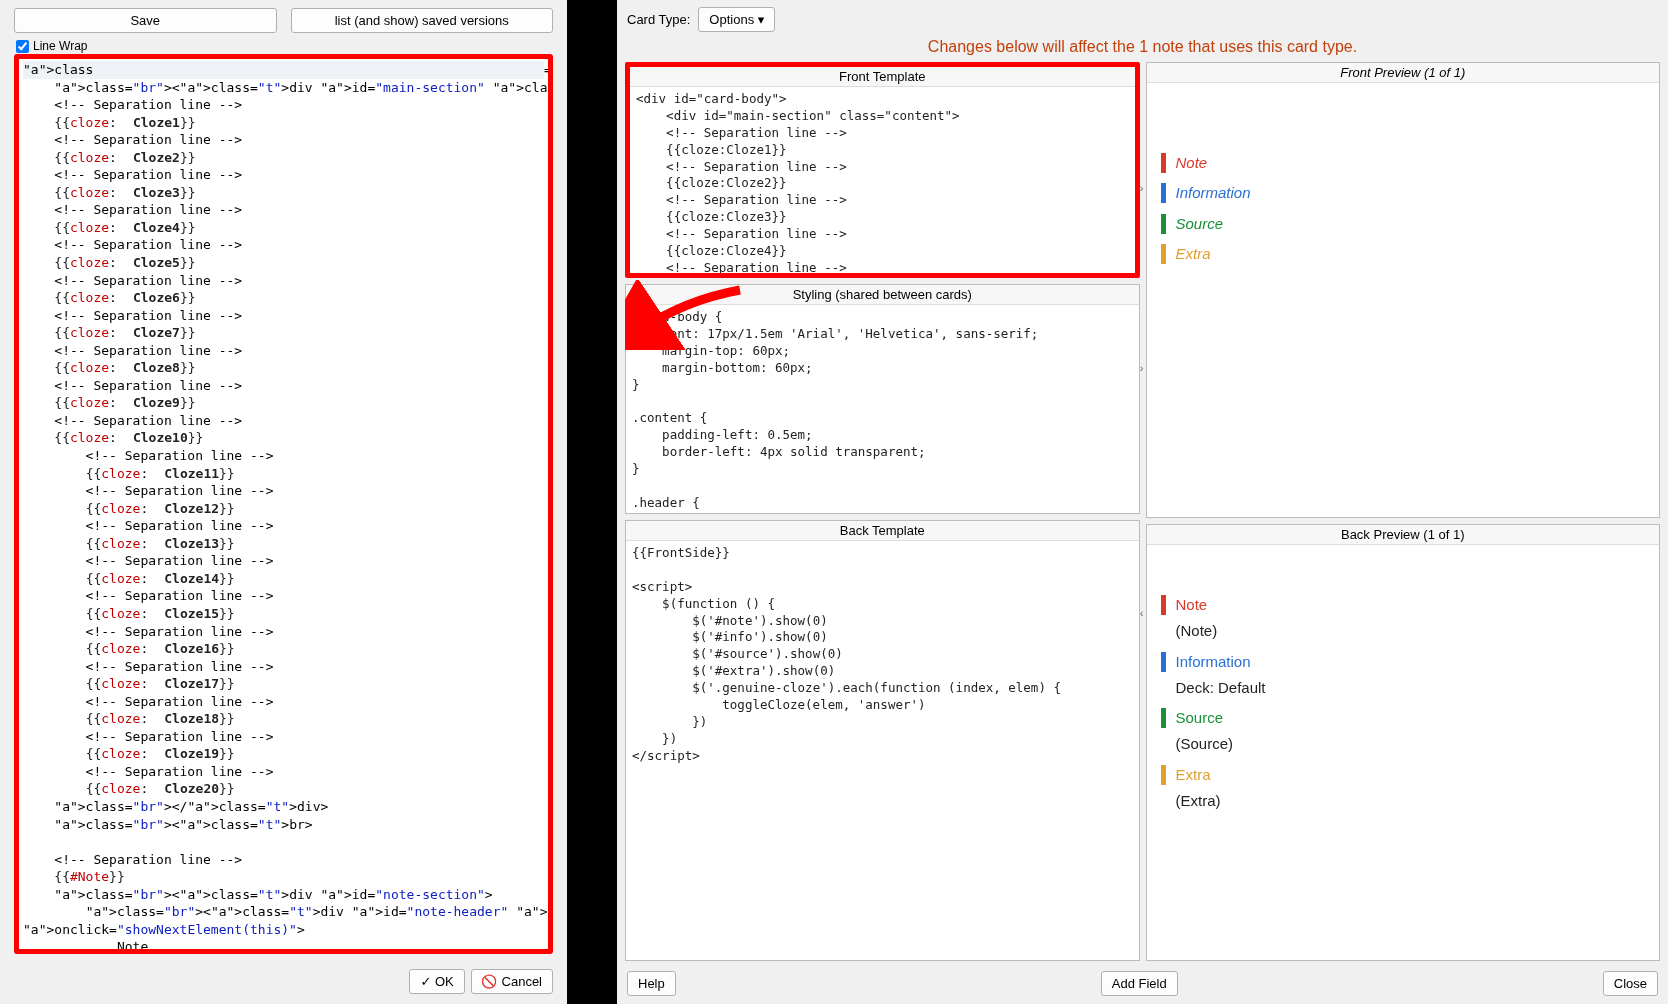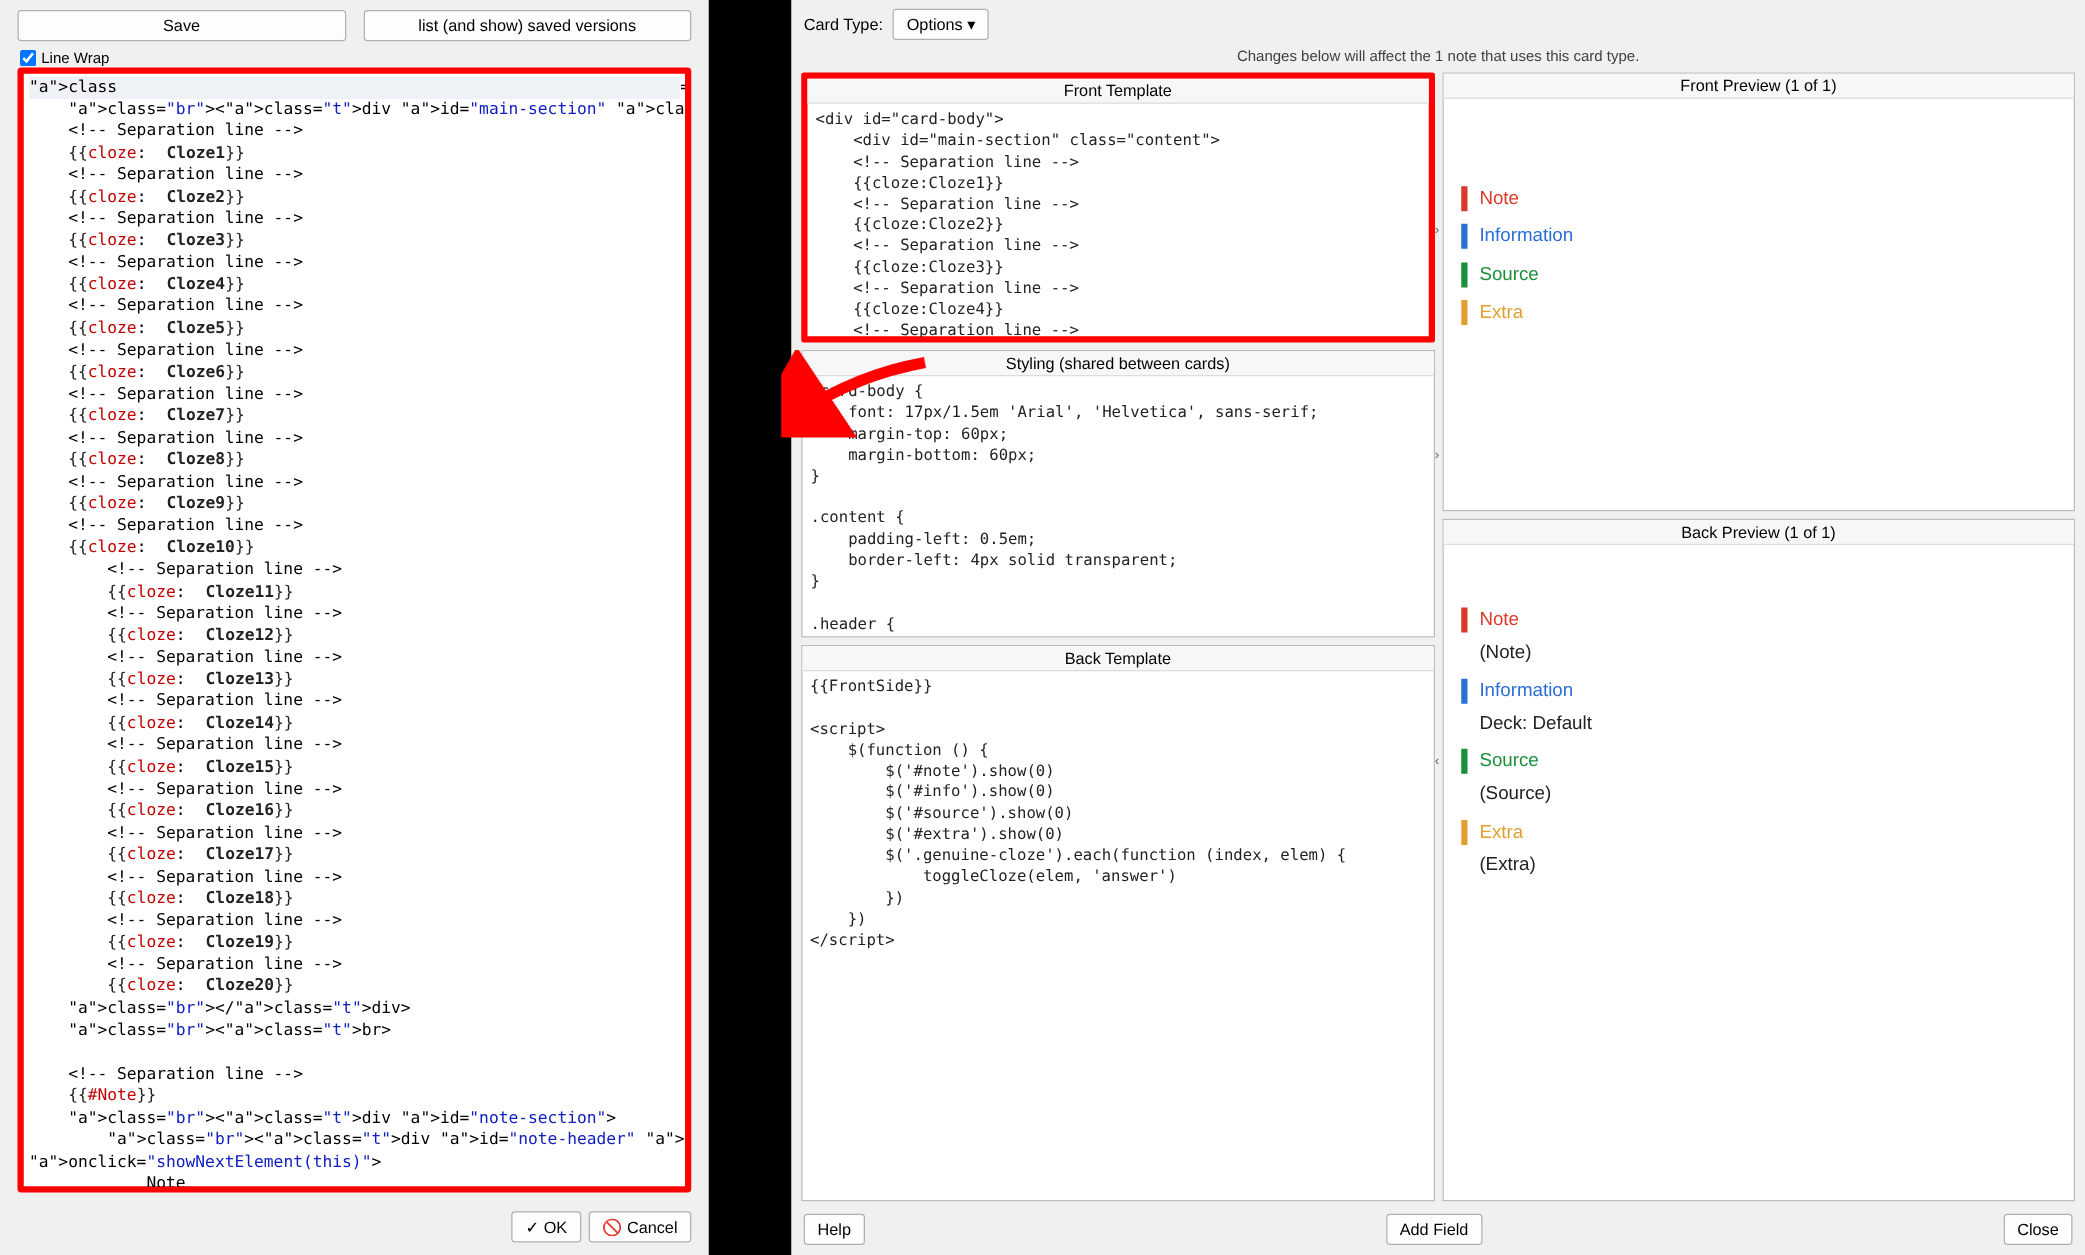--- a/index.html
+++ b/index.html
@@ -8,21 +8,21 @@
     font-family: Arial, Helvetica, sans-serif;
     font-size: 13px;
     background: #000;
     display: flex;
     width: 1668px;
     height: 1004px;
     overflow: hidden;
   }
   .pane-left { width: 567px; background: #f0f0f0; position: relative; padding: 4px; }
   .gap { width: 50px; background: #000; }
-  .pane-right { flex: 1; background: #f0f0f0; position: relative; padding: 4px; display: flex; flex-direction: column; margin-left: 16px; }
+  .pane-right { flex: 1; background: #f0f0f0; position: relative; padding: 4px; display: flex; flex-direction: column; }
 
   .btn {
     background: #fdfdfd;
     border: 1px solid #b0b0b0;
     border-radius: 3px;
     padding: 4px 10px;
     font-size: 13px;
     cursor: pointer;
   }
 
@@ -58,37 +58,37 @@
   .bottom-row-left { position:absolute; right:14px; bottom:10px; display:flex; gap:6px; }
 
   
   .right-header { display:flex; align-items:center; gap:8px; padding:3px 6px 2px; }
   .right-header label { font-size:13px; }
   .card-type-combo {
     flex:1; background:#f6f6f6; border:1px solid #c4c4c4; border-radius:3px;
     padding:3px 8px; color:#8a8a8a; font-size:13px; position:relative;
     display:flex; align-items:center; justify-content:space-between;
   }
-  .changes-note { text-align:center; font-size:12px; padding:4px 0 6px; color:#404040;}
+  .changes-note { text-align:center; font-size:16px; padding:4px 0 6px; color:#c2410c;}
 
   .right-main { flex:1; display:flex; gap:6px; padding:0 4px 4px; min-height:0; }
   .col-templates { flex:1; display:flex; flex-direction:column; gap:6px; min-width:0; }
   .col-previews { flex:1; display:flex; flex-direction:column; gap:6px; min-width:0; }
 
   .panel { border:1px solid #bcbcbc; background:#fff; display:flex; flex-direction:column; min-height:0; }
   .panel-title { text-align:center; font-size:13px; padding:2px 0; background:#f7f7f7; border-bottom:1px solid #ddd; }
   .panel-body { flex:1; overflow:auto; padding:4px 6px; font-family:"DejaVu Sans Mono","Menlo",monospace; font-size:12.5px; line-height:1.35; white-space:pre-wrap; color:#222;}
   .panel-body.preview { font-family: Arial, Helvetica, sans-serif; font-size:14px; white-space:normal; padding:10px 14px;}
 
   .front-tpl-panel { height:216px; border:5px solid #ff0000; border-radius:2px;}
   .front-tpl-panel .panel-title{ background:#f7f7f7; }
   .styling-panel { height:230px; }
   .back-tpl-panel { flex:1; }
 
-  .front-prev-panel { height:351px; }
+  .front-prev-panel { height:456px;font-style:italic; }
   .back-prev-panel { flex:1; }
 
   .prev-item { display:flex; align-items:center; gap:10px; margin:10px 0;}
   .bar { width:5px; height:20px; }
   .bar.red{background:#d83a2b;} .bar.blue{background:#2a6fd6;} .bar.green{background:#1a8f3a;} .bar.orange{background:#e0a030;}
   .lbl.red{color:#d83a2b;} .lbl.blue{color:#2a6fd6;} .lbl.green{color:#1a8f3a;} .lbl.orange{color:#e0a030;}
   .lbl{font-size:15px;}
   .sub{color:#222; font-size:15px; margin-left:15px; margin-top:-4px; margin-bottom:10px;}
 
   .right-bottom { display:flex; justify-content:space-between; padding:6px 6px 4px; }

